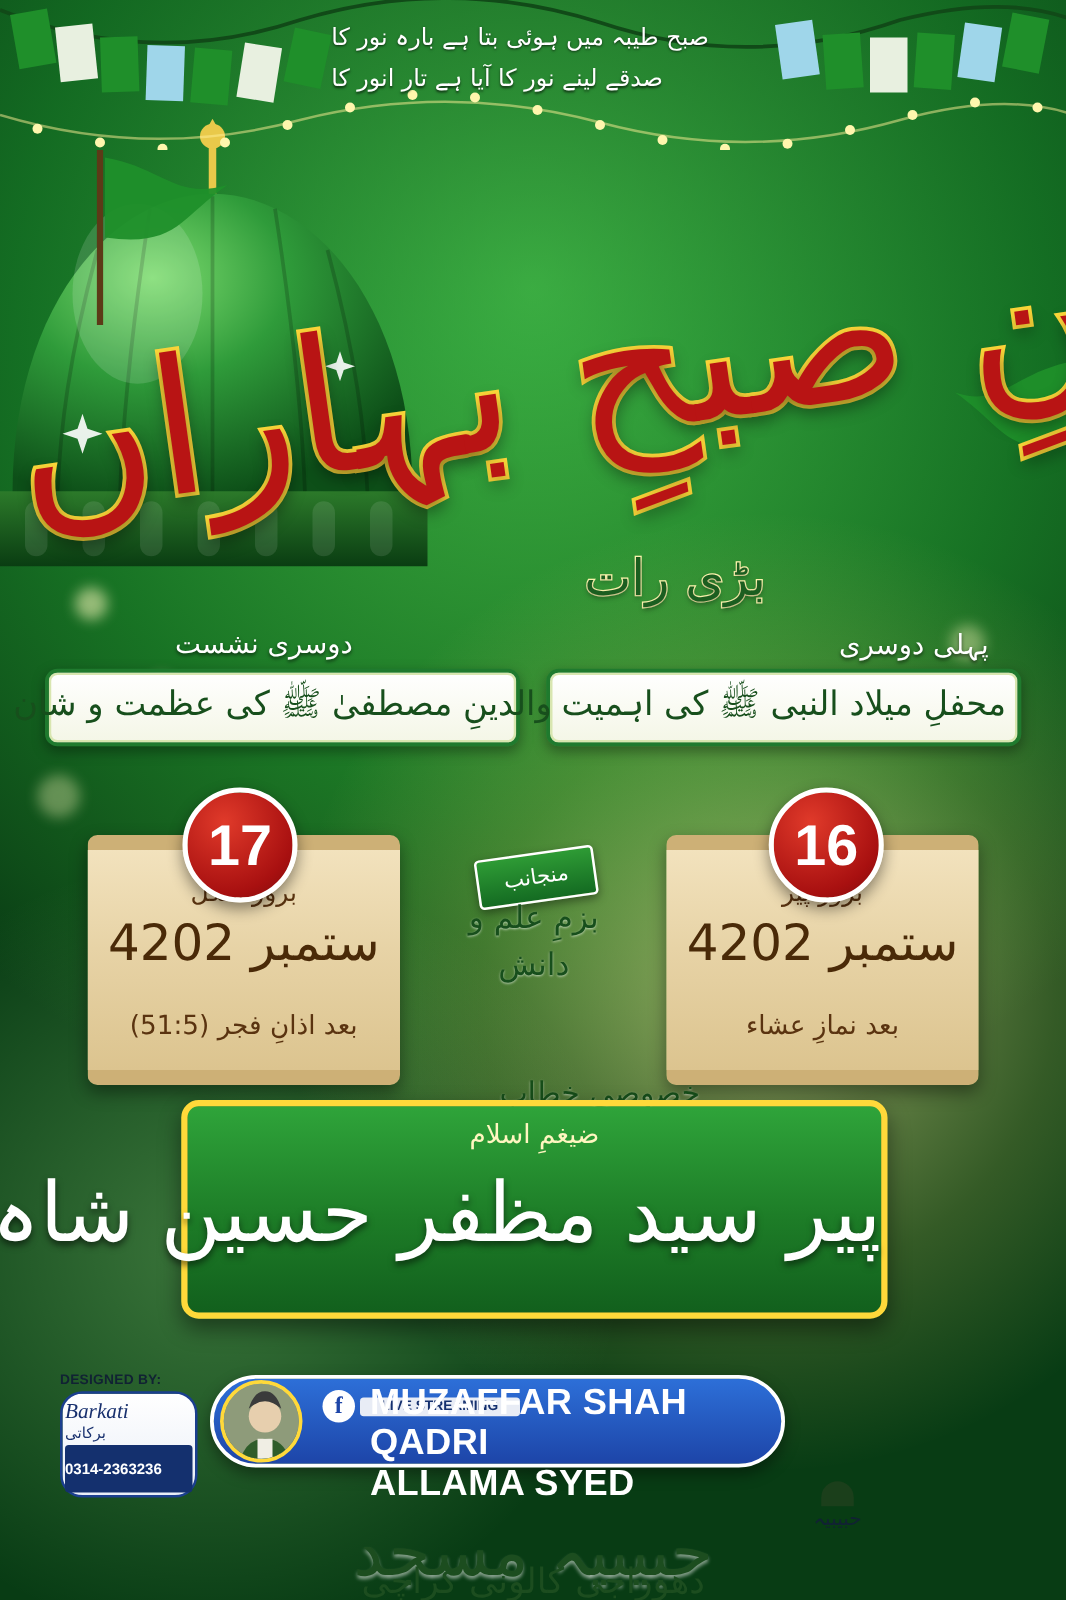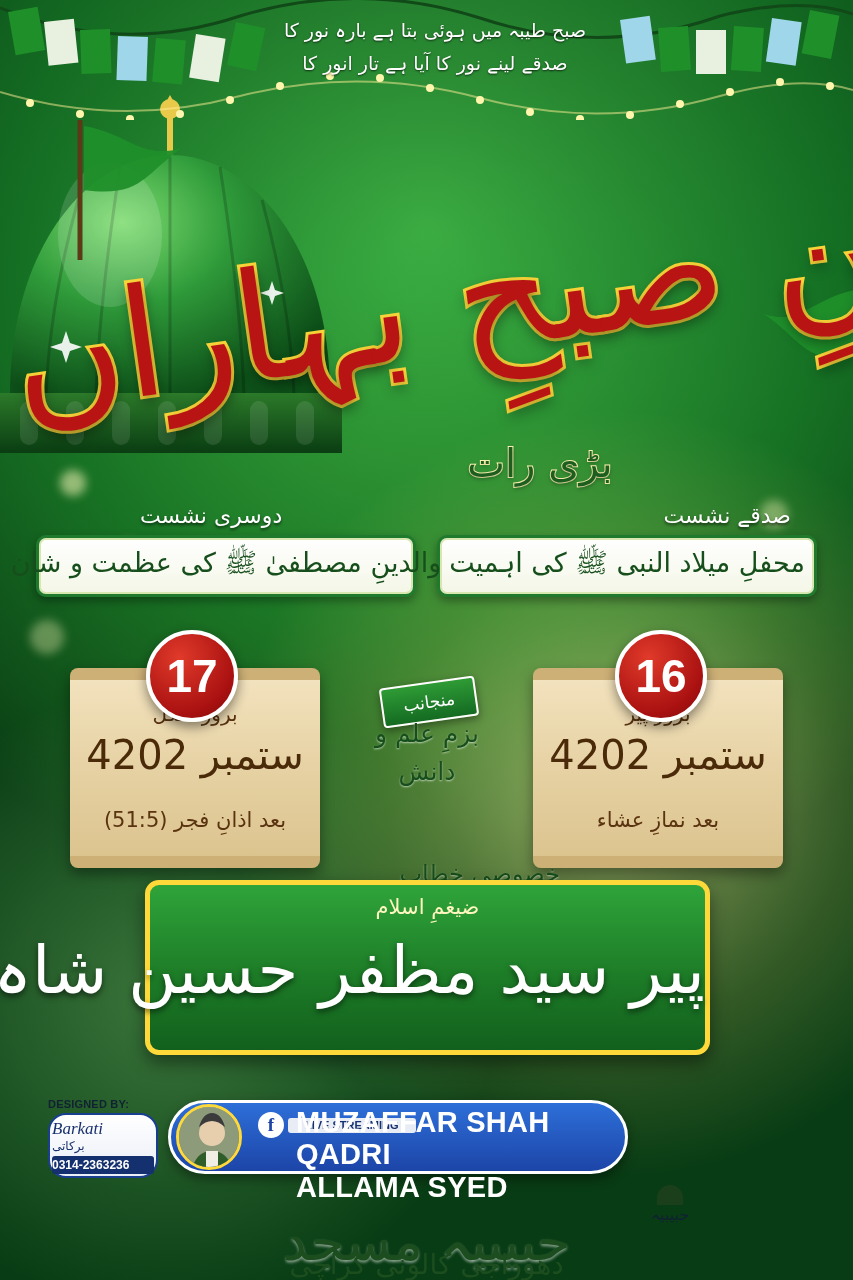--- a/index.html
+++ b/index.html
@@ -24,21 +24,21 @@
   .flags { position: absolute; top: 0; left: 0; width: 853px; height: 90px; }
 
   
   .dome-wrap { position: absolute; left: -30px; top: 95px; width: 420px; height: 400px; }
 
   
   .urdu { font-family: "DejaVu Sans", sans-serif; direction: rtl; unicode-bidi: bidi-override; }
 
   .couplet {
     position: absolute; top: 14px; left: 265px; width: 340px;
-    text-align: center; color: #ffffff; font-size: 19px; line-height: 1.75;
+    text-align: left; color: #ffffff; font-size: 19px; line-height: 1.75;
     text-shadow: 0 1px 2px rgba(0,0,0,.65);
   }
   .couplet div { white-space: nowrap; }
 
   
   .title-main {
     position: absolute; left: 300px; top: 120px; width: 520px; height: 330px;
   }
   .title-text {
     position: absolute; inset: 0;
@@ -136,21 +136,21 @@
   .designer .dtitle { font-size: 11px; font-weight: bold; color: #123; letter-spacing: .2px; }
   .designer .dbox {
     margin-top: 3px; background: linear-gradient(180deg,#ffffff,#e9eef7);
     border: 2px solid #1b3f8f; border-radius: 18px; padding: 4px 2px 2px;
     text-align: left;
   }
   .designer .dname { font-family: "Liberation Serif", serif; font-style: italic; font-size: 17px; color: #18306e; }
   .designer .durdu { font-size: 12px; color: #18306e; }
   .designer .dphone {
     margin-top: 3px; background: #14306e; color: #fff; font-size: 12px; font-weight: bold;
-    border-radius: 3px; padding: 2px 0;
+    border-radius: 3px; padding: 12px 0;
   }
 
   
   .livebar {
     position: absolute; left: 168px; top: 1100px; width: 460px; height: 74px;
     background: linear-gradient(180deg,#2d6fd8 0%, #1d45a8 100%);
     border: 3px solid #ffffff; border-radius: 40px;
     box-shadow: 0 5px 12px rgba(0,0,0,.4);
     display: flex; align-items: center;
   }
@@ -320,21 +320,21 @@
     <div>صدقے لینے نور کا آیا ہے تار انور کا</div>
   </div>
 
   <div class="title-main">
     <div class="title-text urdu">جشنِ صبحِ بہاراں</div>
   </div>
   <div class="title-sub urdu">بڑی رات</div>
 
   <div class="sessions">
 
-    <div class="sess-label urdu" style="right:62px;top:8px;">صدقے نشست</div>
+    <div class="sess-label urdu" style="right:62px;top:8px;">پہلی دوسری</div>
     <div class="sess-box" style="right:36px;top:40px;width:380px;">
       <span class="urdu">محفلِ میلاد النبی ﷺ کی اہمیت</span>
     </div>
 
     <div class="sess-label urdu" style="left:140px;top:8px;">دوسری نشست</div>
     <div class="sess-box" style="left:36px;top:40px;width:380px;">
       <span class="urdu">والدینِ مصطفیٰ ﷺ کی عظمت و شان</span>
     </div>
   </div>
 

